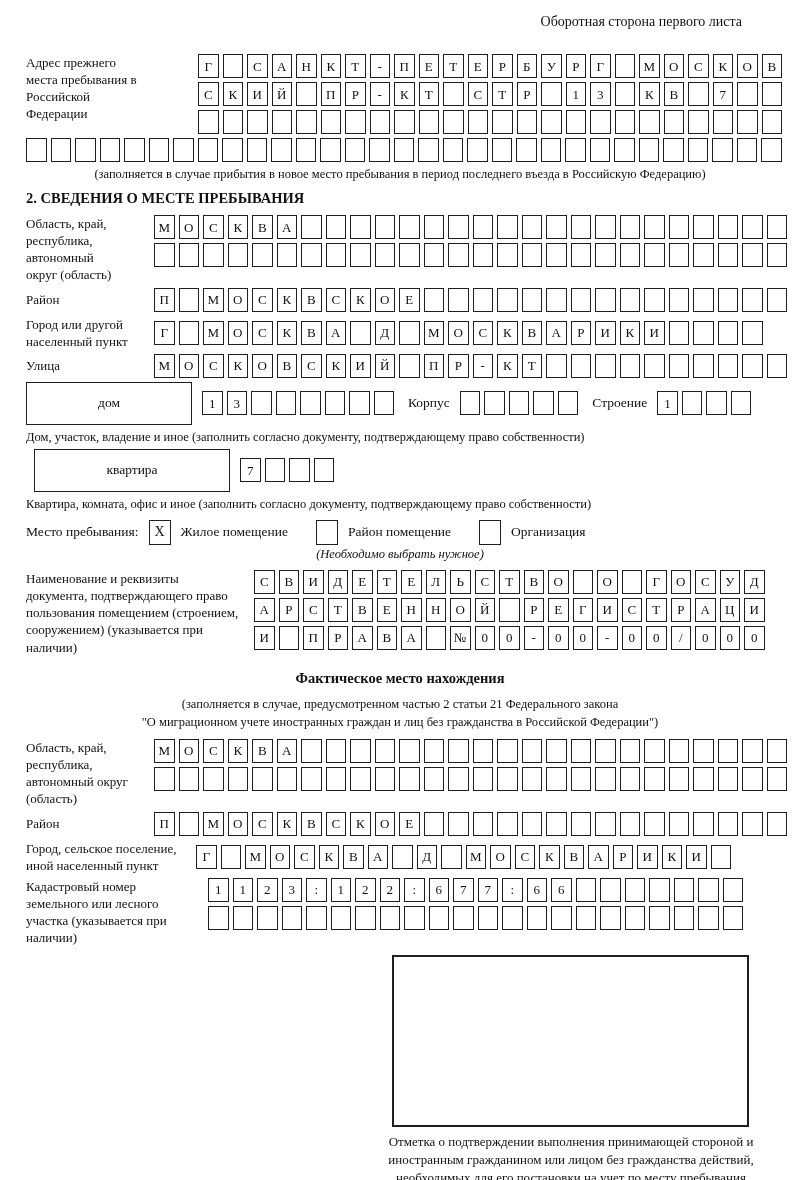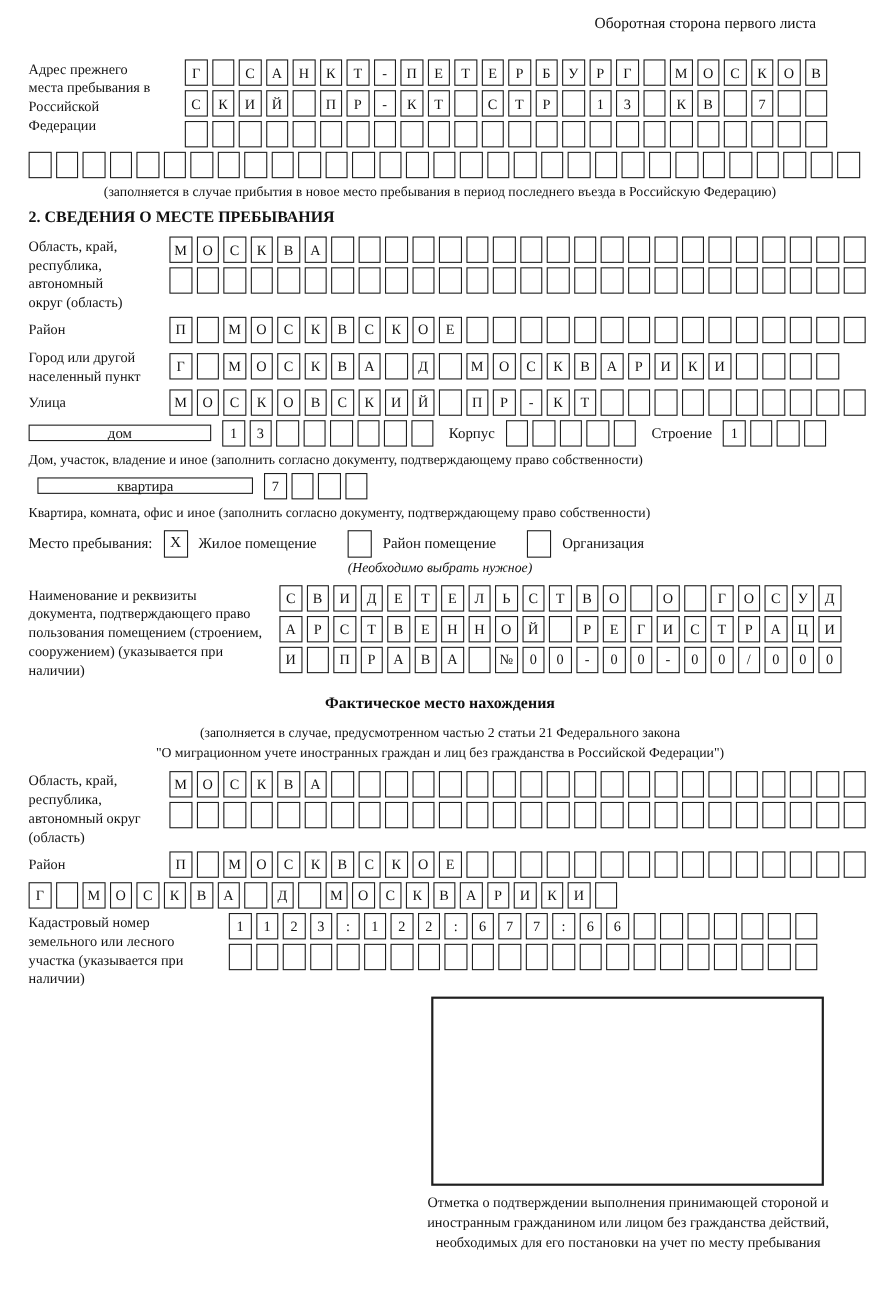--- a/index.html
+++ b/index.html
@@ -20,33 +20,33 @@
     display: inline-flex; align-items: center; justify-content: center;
     font-size: 13px; line-height: 1;
   }
   .rowstack { display: flex; flex-direction: column; gap: 4px; }
 
   .frow { display: flex; align-items: flex-start; margin-bottom: 4px; }
   .frow.vcenter { align-items: center; }
   .lbl { font-size: 13px; line-height: 1.32; flex: 0 0 auto; }
 
   .block-a { display: flex; margin-top: 24px; }
-  .block-a .lbl { width: 112px; margin-right: 30px; }
+  .block-a .lbl { width: 112px; margin-right: 60px; }
 
   .caption { font-size: 12.5px; margin: 5px 0 2px 0; }
   .caption.center { text-align: center; }
   .sec-title { text-align: left; font-weight: bold; font-size: 14.5px; margin: 8px 0 8px 0; }
 
   .lbl-region { width: 96px; margin-right: 32px; }
   .lbl-district { width: 96px; margin-right: 32px; }
   .lbl-city { width: 112px; margin-right: 16px; }
   .lbl-street { width: 96px; margin-right: 32px; }
 
   .wide-box {
-    height: 15px; border: 1.6px solid #1f1f1f;
+    height: 43px; border: 1.6px solid #1f1f1f;
     display: inline-flex; align-items: center; justify-content: center;
     flex: 0 0 auto; font-size: 13.5px;
   }
   .house-row { display: flex; align-items: center; margin: 2px 0 4px 0; }
   .house-row .wide-box { width: 166px; margin-right: 10px; }
   .house-row .mid-lbl { margin: 0 10px 0 14px; font-size: 13.5px; }
   .apt-row { display: flex; align-items: center; margin: 4px 0 4px 8px; }
   .apt-row .wide-box { width: 196px; margin-right: 10px; }
 
   .stay-row { display: flex; align-items: center; margin: 8px 0 2px 0; }
@@ -582,20 +582,21 @@
       <span class="cell"></span>
       <span class="cell"></span>
       <span class="cell"></span>
       <span class="cell"></span>
       <span class="cell"></span>
       <span class="cell"></span>
     </div>
 </div>
 
 <div class="frow vcenter">
+  <div class="lbl lbl-fcity">Город, сельское поселение, иной населенный пункт</div>
   <div class="cells">
       <span class="cell">Г</span>
       <span class="cell"></span>
       <span class="cell">М</span>
       <span class="cell">О</span>
       <span class="cell">С</span>
       <span class="cell">К</span>
       <span class="cell">В</span>
       <span class="cell">А</span>
       <span class="cell"></span>

